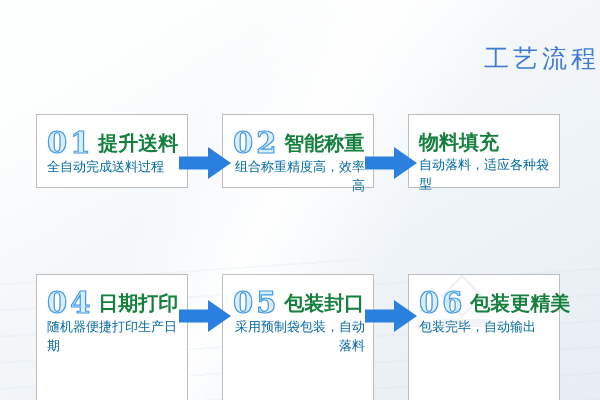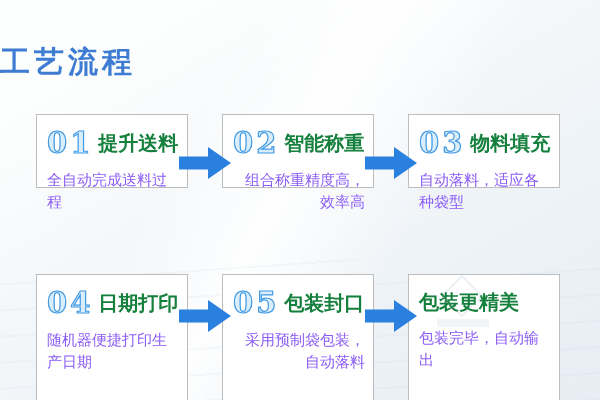--- a/index.html
+++ b/index.html
@@ -32,23 +32,23 @@
     height: 140px;
     background: repeating-linear-gradient(-4deg,
       rgba(203,215,228,0.28) 0 2px,
       rgba(255,255,255,0) 2px 26px);
     opacity: 0.55;
     pointer-events: none;
   }
   .page-title {
     position: absolute;
     top: 42px; left: 0; right: 0;
-    text-align: left;
-    font-size: 30px;
-    font-weight: bold;
+    text-align: right;
+    font-size: 25px;
+    font-weight: normal;
     letter-spacing: 4px;
     color: #3e7bd2;
   }
   .step-box {
     position: absolute;
     width: 152px;
     background: #ffffff;
     border: 1px solid #bdbdbd;
     box-sizing: border-box;
     z-index: 1;
@@ -73,24 +73,23 @@
     letter-spacing: 3px;
     color: #d9edfb;
     -webkit-text-stroke: 1.2px #419ae4;
   }
   .step-title {
     font-size: 20px;
     font-weight: bold;
     color: #15803d;
   }
   .step-desc {
-    margin-top: 11px;
-    font-size: 15px;
+    font-size: 13px;
     line-height: 1.45;
-    color: #8b5cf6;
+    color: #0369a1;
   }
   .flow-arrow {
     position: absolute;
     width: 52px;
     height: 34px;
     z-index: 2;
   }
   .arrow-r1 { top: 146px; }
   .arrow-r2 { top: 299px; }
   .arrow-g1 { left: 179px; }
@@ -135,21 +134,20 @@
   <div class="step-box row1 col2">
     <div class="step-header">
       <span class="step-num">02</span>
       <span class="step-title">智能称重</span>
     </div>
     <div class="step-desc">组合称重精度高，效率高</div>
   </div>
 
   <div class="step-box row1 col3">
     <div class="step-header">
-      <span class="step-num">03</span>
       <span class="step-title">物料填充</span>
     </div>
     <div class="step-desc">自动落料，适应各种袋型</div>
   </div>
 
   <div class="step-box row2 col1">
     <div class="step-header">
       <span class="step-num">04</span>
       <span class="step-title">日期打印</span>
     </div>
@@ -161,20 +159,21 @@
       <span class="step-num">05</span>
       <span class="step-title">包装封口</span>
     </div>
     <div class="step-desc">采用预制袋包装，自动落料</div>
   </div>
 
   <div class="step-box row2 col3">
     <div class="watermark"></div>
     <div class="watermark-bar"></div>
     <div class="step-header">
+      <span class="step-num">06</span>
       <span class="step-title">包装更精美</span>
     </div>
     <div class="step-desc">包装完毕，自动输出</div>
   </div>
 
   <div class="flow-arrow arrow-r1 arrow-g1">
     <svg viewBox="0 0 52 34" xmlns="http://www.w3.org/2000/svg">
       <path d="M0 10.5 H29 V1 L52 17 L29 33 V23.5 H0 Z" fill="#2a80de"></path>
     </svg>
   </div>

